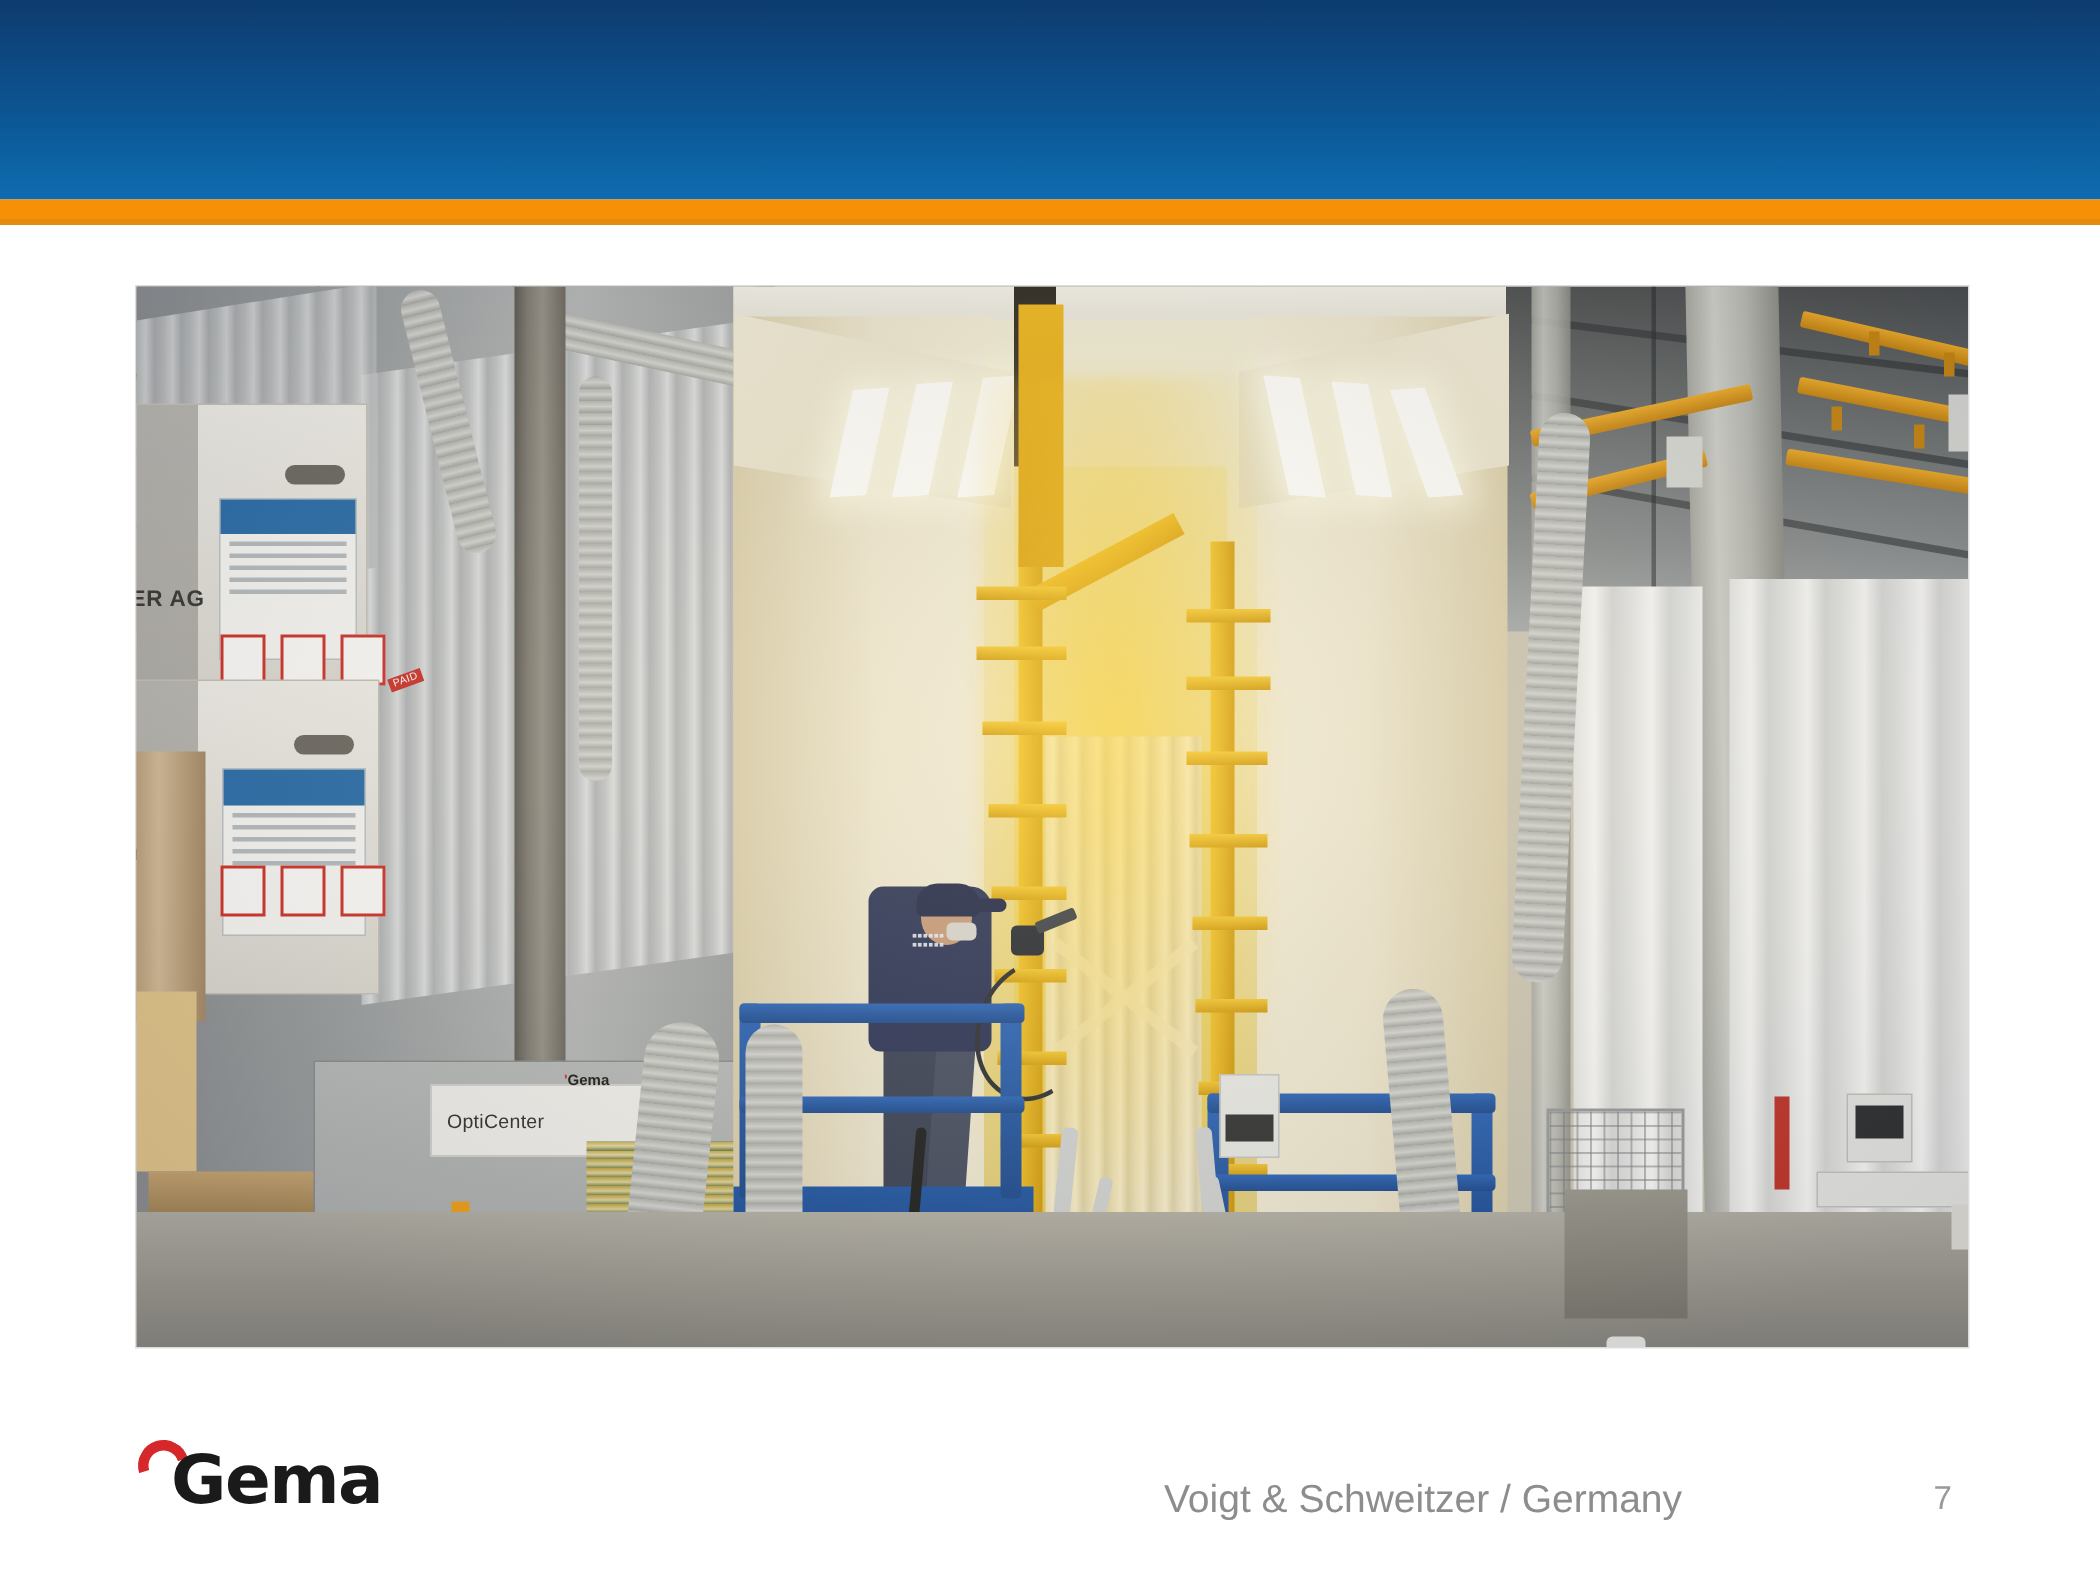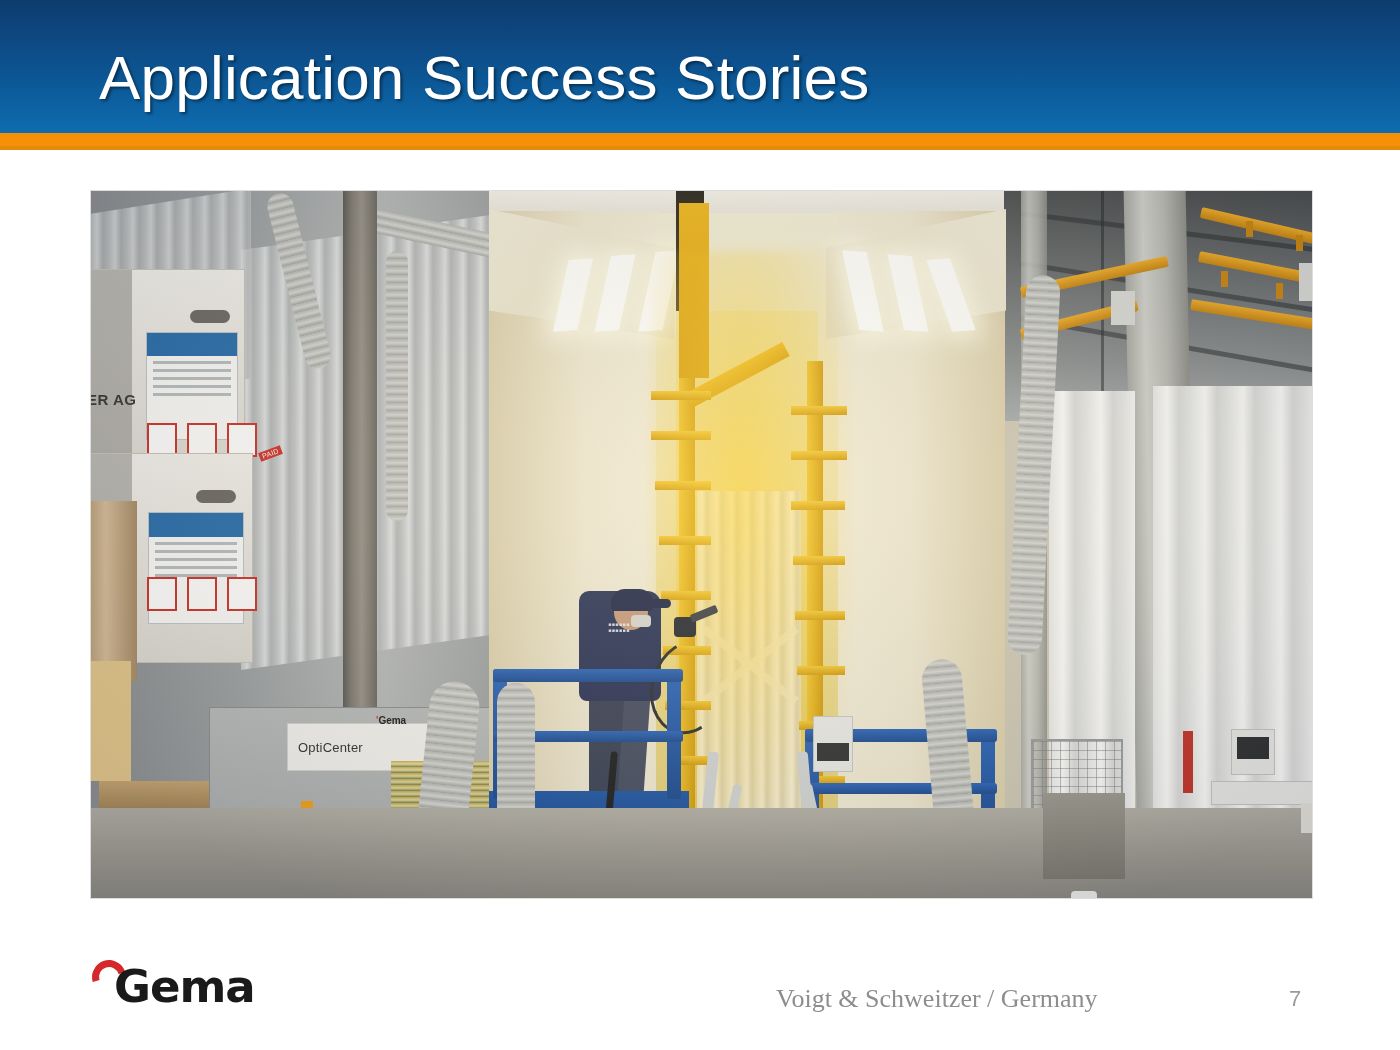--- a/index.html
+++ b/index.html
@@ -299,34 +299,33 @@
     letter-spacing: -1px; line-height: 1; font-family:"DejaVu Sans", sans-serif;
   }
   .logo-arc {
     position:absolute; left: 0px; top: -2px; width: 34px; height: 34px;
     border: 7px solid #d6272b; border-radius: 50%;
     border-right-color: transparent; border-bottom-color: transparent;
     transform: rotate(28deg);
   }
   .footer-caption {
     position:absolute; left: 776px; top: 984px;
-    font-size: 26px; color: #8d8d8d; white-space: nowrap; font-family: Liberation Serif, serif;
+    font-size: 26px; color: #8d8d8d; white-space: nowrap;
   }
   .page-num {
     position:absolute; left: 1289px; top: 986px;
     font-size: 22px; color: #9a9a9a;
   }
 </style>
 </head>
 <body>
 
 <div class="slide">
 
   <div class="header-band"></div>
-  <div class="header-title">Application Success Stories</div>
   <div class="header-rule"></div>
   <div class="header-rule-shade"></div>
 
   <div class="photo-frame">
     <div class="photo">
 
       <div class="roof"></div>
       <div class="roof-bay" style="left:120px"></div>
       <div class="roof-bay" style="left:250px"></div>
       <div class="roof-bay" style="left:1010px"></div>

